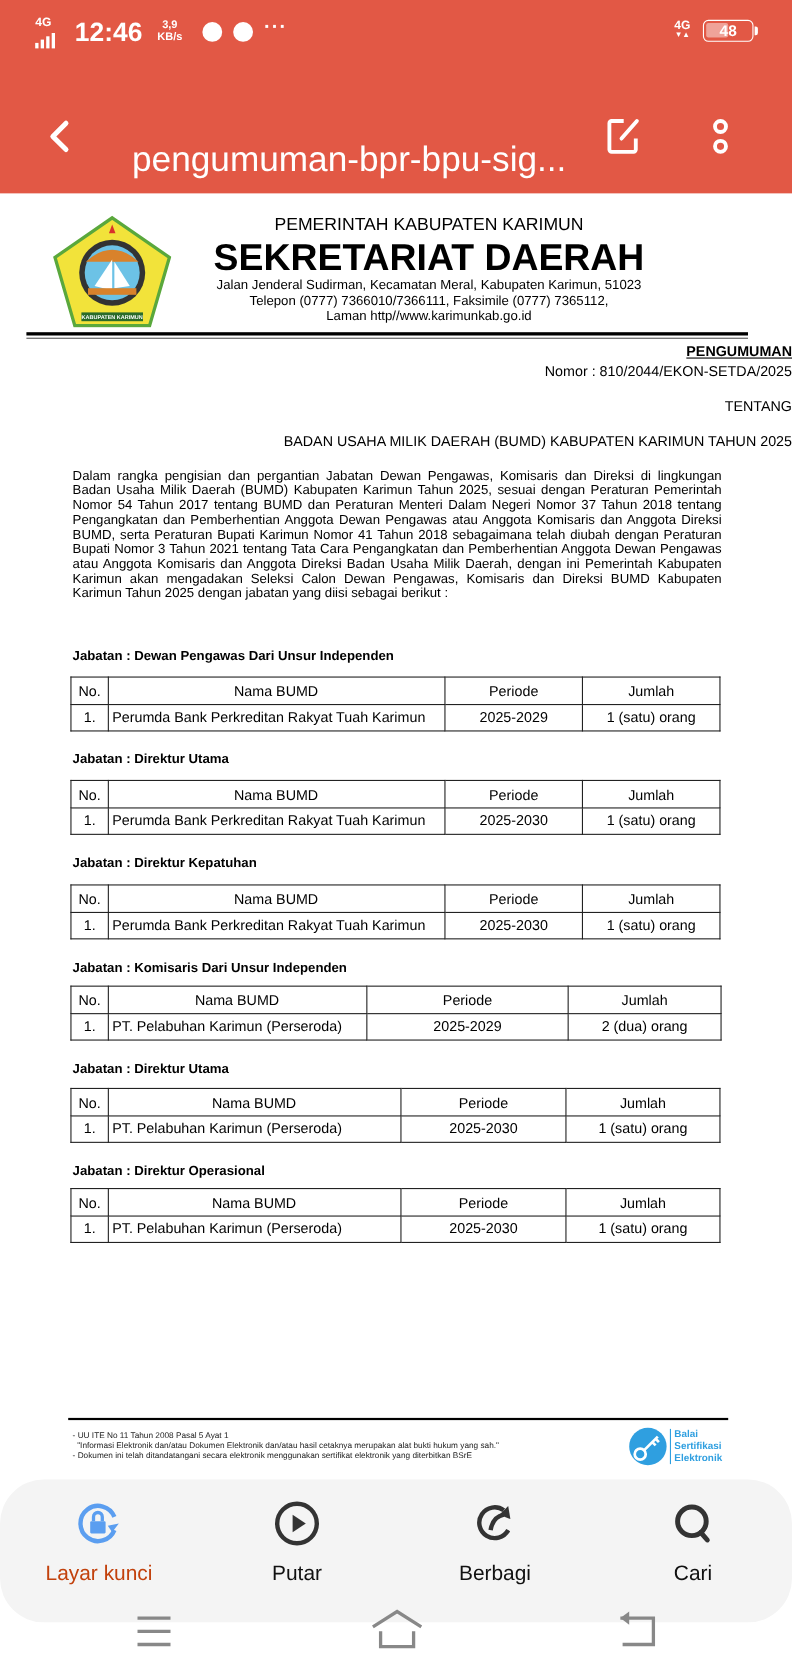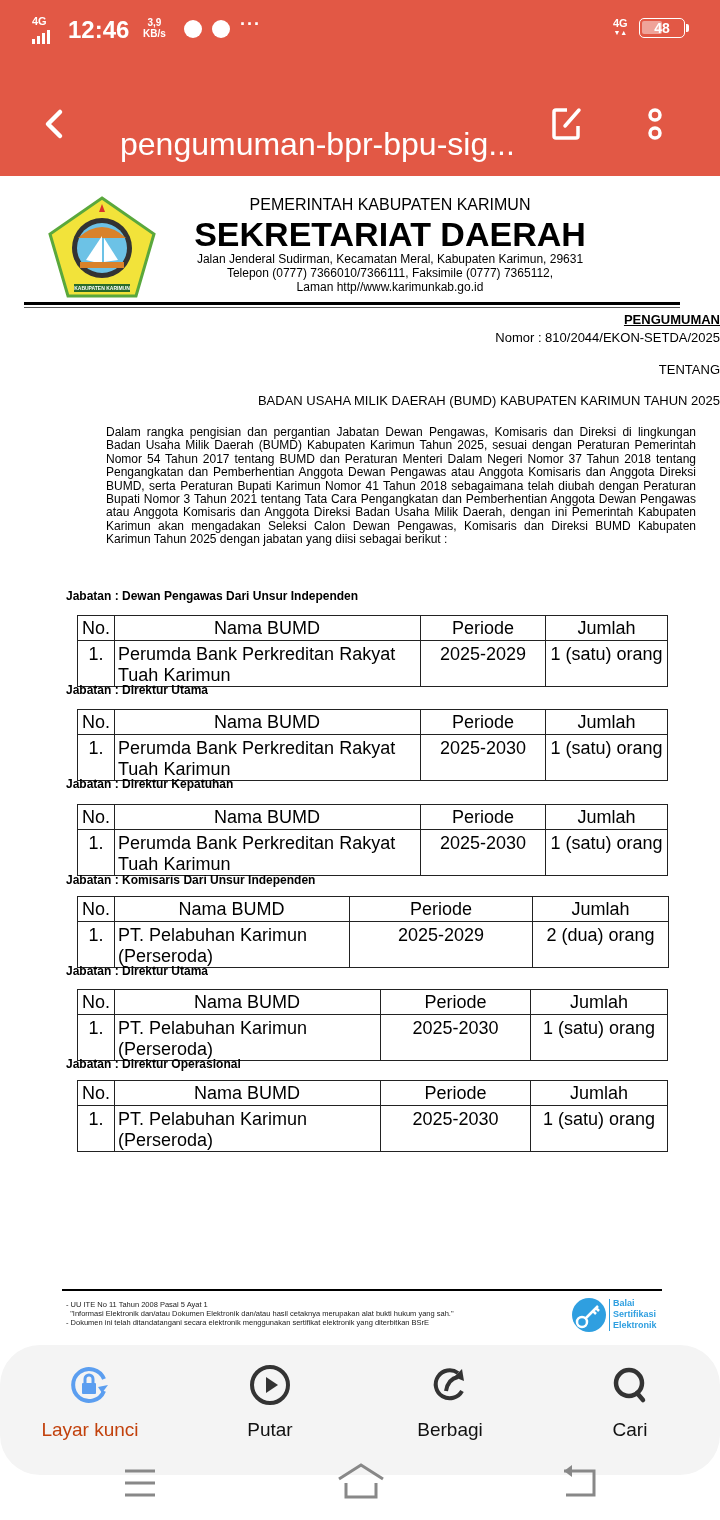--- a/index.html
+++ b/index.html
@@ -31,23 +31,23 @@
   .kop .l2 { font-size: 34px; font-weight: bold; line-height: 36px; }
   .kop .l3 { font-size: 12px; line-height: 14px; }
   .rule1 { position: absolute; left: 24px; top: 126px; width: 656px; height: 3px; background: #000; }
   .rule2 { position: absolute; left: 24px; top: 131px; width: 656px; height: 1px; background: #555; }
   .center { position: absolute; left: 0; width: 720px; text-align: right; font-size: 13px; line-height: 15px; }
   .peng { top: 136px; font-weight: bold; text-decoration: underline; }
   .nomor { top: 154px; }
   .tentang { top: 186px; }
   .sub1 { top: 201px; }
   .sub2 { top: 217px; }
-  .para { position: absolute; left: 66px; top: 250px; width: 590px; font-size: 12px; line-height: 13.4px; text-align: justify; margin-left: 40px; }
+  .para { position: absolute; left: 66px; top: 250px; width: 590px; font-size: 12px; line-height: 13.4px; text-align: justify; }
   .jab { position: absolute; left: 66px; font-size: 12px; font-weight: bold; }
-  table.t { position: absolute; left: 77px; border-collapse: collapse; font-size: 18px; }
+  table.t { position: absolute; left: 64px; border-collapse: collapse; font-size: 13px; }
   table.t td { border: 1px solid #222; height: 25px; text-align: center; padding: 0 4px; }
   table.t tr.row td { height: 24px; vertical-align: top; padding-top: 3px; }
   table.t td.nm { text-align: left; padding-left: 3px; }
   table.t tr.hd td.nm { text-align: center; }
   .foot-rule { position: absolute; left: 62px; top: 1113px; width: 600px; height: 1.5px; background: #000; }
   .foot { position: absolute; left: 66px; top: 1124px; font-size: 7.5px; line-height: 9px; color: #222; }
   .bsre { position: absolute; left: 572px; top: 1120px; width: 92px; height: 40px; }
   .bsre .circ { position: absolute; left: 0; top: 2px; width: 34px; height: 34px; border-radius: 50%; background: #2f9fe0; }
   .bsre .bar { position: absolute; left: 37px; top: 3px; width: 1px; height: 32px; background: #2f9fe0; }
   .bsre .txt { position: absolute; left: 41px; top: 2px; font-size: 9px; line-height: 11px; font-weight: bold; color: #2f9fe0; }
@@ -113,21 +113,21 @@
     <polygon points="54,40 54,68 38,64" fill="#fff"></polygon>
     <polygon points="56,42 56,66 70,64" fill="#fff"></polygon>
     <rect x="32" y="66" width="44" height="6" fill="#d9822b"></rect>
     <polygon points="54,8 57,16 51,16" fill="#d9322b"></polygon>
     <rect x="26" y="88" width="56" height="8" fill="#2a6b2a"></rect>
     <text x="54" y="94" font-size="5" text-anchor="middle" fill="#fff" font-family="Liberation Sans, sans-serif" font-weight="bold">KABUPATEN KARIMUN</text>
   </svg>
   <div class="kop">
     <div class="l1">PEMERINTAH KABUPATEN KARIMUN</div>
     <div class="l2">SEKRETARIAT DAERAH</div>
-    <div class="l3">Jalan Jenderal Sudirman, Kecamatan Meral, Kabupaten Karimun, 29631</div>
+    <div class="l3">Jalan Jenderal Sudirman, Kecamatan Meral, Kabupaten Karimun, 51023</div>
     <div class="l3">Telepon (0777) 7366010/7366111, Faksimile (0777) 7365112,</div>
     <div class="l3">Laman http//www.karimunkab.go.id</div>
   </div>
   <div class="rule1"></div>
   <div class="rule2"></div>
 
   <div class="center peng">PENGUMUMAN</div>
   <div class="center nomor">Nomor : 810/2044/EKON-SETDA/2025</div>
   <div class="center tentang">TENTANG</div>
   <div class="center sub2">BADAN USAHA MILIK DAERAH (BUMD) KABUPATEN KARIMUN TAHUN 2025</div>

